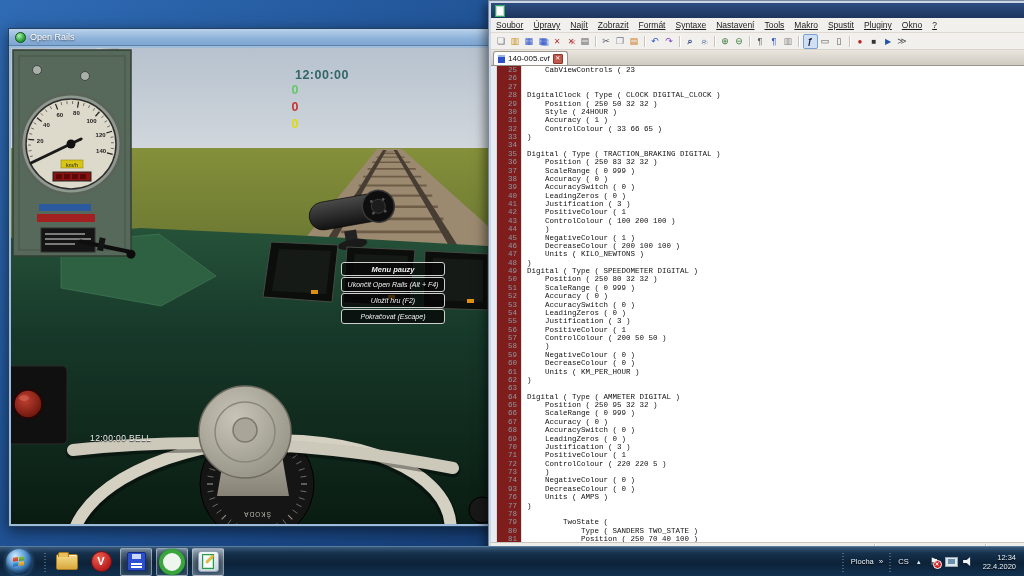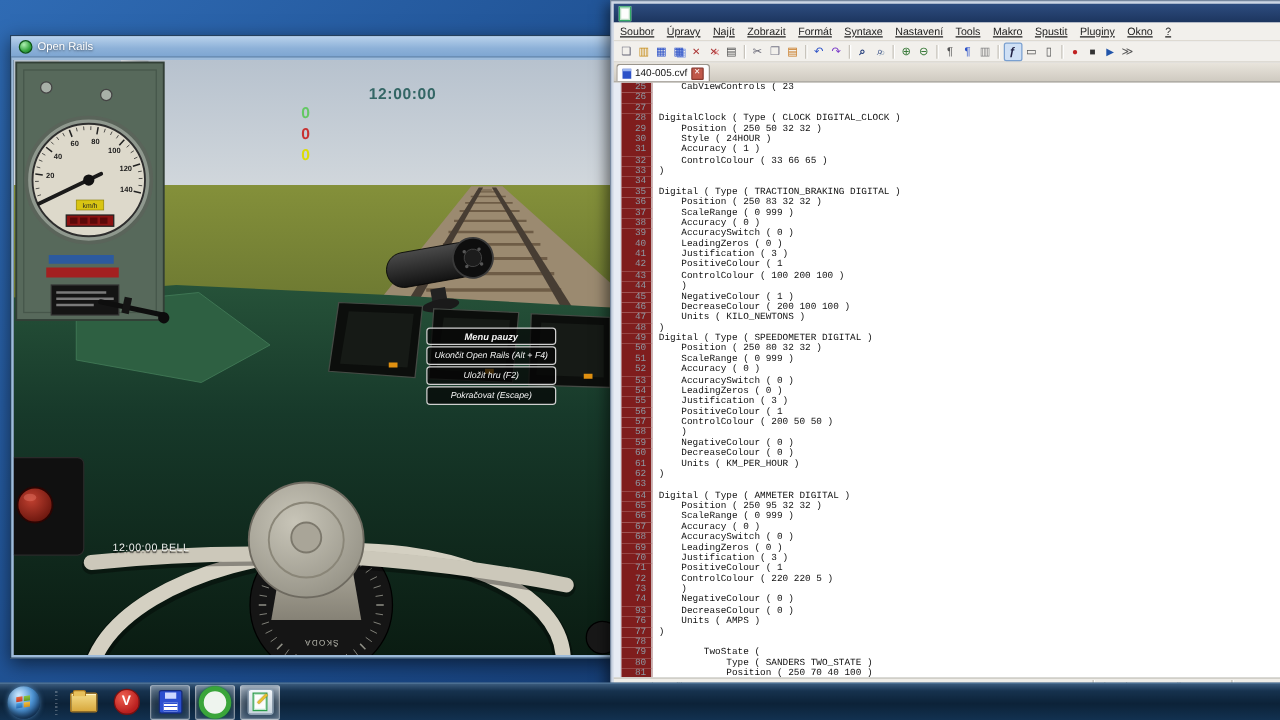--- a/index.html
+++ b/index.html
@@ -9,21 +9,21 @@
   
   .or-window{position:absolute;left:8px;top:28px;width:483px;height:497px;z-index:2;
     background:#9dbbda;border:1px solid #24405e;box-shadow:0 4px 14px rgba(0,0,0,.55);}
   .or-title{height:16px;display:flex;align-items:center;gap:4px;padding:0 6px;
     background:linear-gradient(#b9d2ec,#8db1d8 60%,#7ea6d2);border-bottom:1px solid #5d82aa;}
   .or-title .ortxt{font-size:9px;color:#fff;text-shadow:0 1px 2px rgba(0,0,0,.6);}
   .or-icon{width:9px;height:9px;border-radius:50%;background:radial-gradient(circle at 35% 30%,#aef0b2,#35a53f 60%,#1b7a26);border:1px solid #0d5516;}
   .or-content{position:relative;margin:2px;width:477px;height:476px;overflow:hidden;background:#222;}
   .or-content svg{position:absolute;left:0;top:0;}
   
-  .hud{position:absolute;left:230px;top:20px;width:112px;text-align:left;z-index:4;}
+  .hud{position:absolute;left:230px;top:20px;width:112px;text-align:center;z-index:4;}
   .hud .clock{font-size:12.5px;font-weight:bold;letter-spacing:.5px;}
   .hud .dig{font-size:12.5px;font-weight:bold;height:17px;line-height:17px;padding-right:4px;}
   .bell{position:absolute;left:79px;top:385px;font-size:8.5px;color:#eef0ee;z-index:4;
     text-shadow:0 1px 1px rgba(0,0,0,.8);letter-spacing:.4px;}
   
   .pmenu{position:absolute;left:330px;top:214px;width:104px;z-index:6;}
   .pbox{background:rgba(5,5,5,.74);border:1px solid #cfcfcf;border-radius:3px;margin-bottom:1px;
     color:#f2f2f2;display:flex;align-items:center;justify-content:center;text-align:center;font-style:italic;}
   .phead{height:12px;font-size:7.5px;font-weight:bold;}
   .pitem{height:13px;font-size:7px;cursor:pointer;}
@@ -706,14 +706,36 @@
         <div class="tbtn running">
           <div class="ticon-floppy-save-app"></div>
         </div>
         <div class="tbtn running">
           <div class="ticon-open-rails"></div>
         </div>
         <div class="tbtn running active">
           <div class="ticon-notepad-plus-plus"></div>
         </div>
       </div>
+    <div class="tray">
+      <div class="tb-sep"></div>
+      <span class="lbl">Plocha</span>
+      <span class="chev">»</span>
+      <div class="tb-sep"></div>
+      <span class="lbl">CS</span>
+      <span class="hidden-icons">▲</span>
+      <div class="tray-ico">
+        <span class="flag-glyph">⚑</span>
+          <span class="err-badge">✕</span>
+      </div>
+      <div class="tray-ico">
+          <span class="net-glyph"></span>
+        </div>
+      <div class="tray-ico">
+          <span class="vol-glyph"></span>
+        </div>
+      <div class="clock">
+        <div>12:34</div>
+        <div>22.4.2020</div>
+      </div>
+    </div>
   </div>
 </div>
 
 </body></html>

